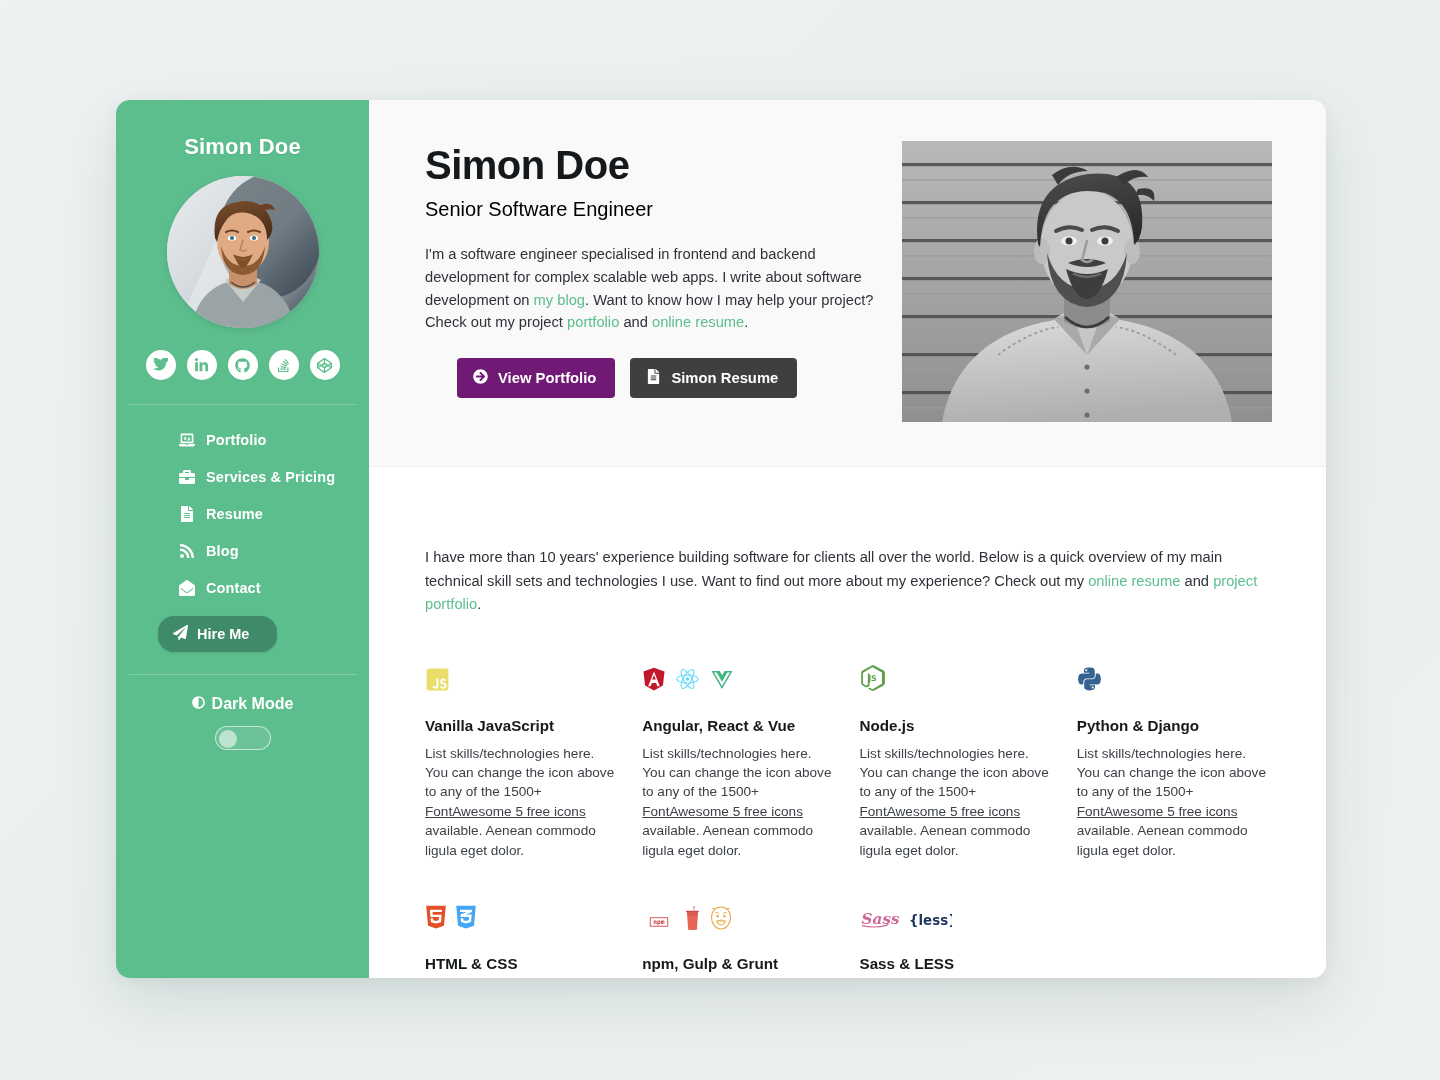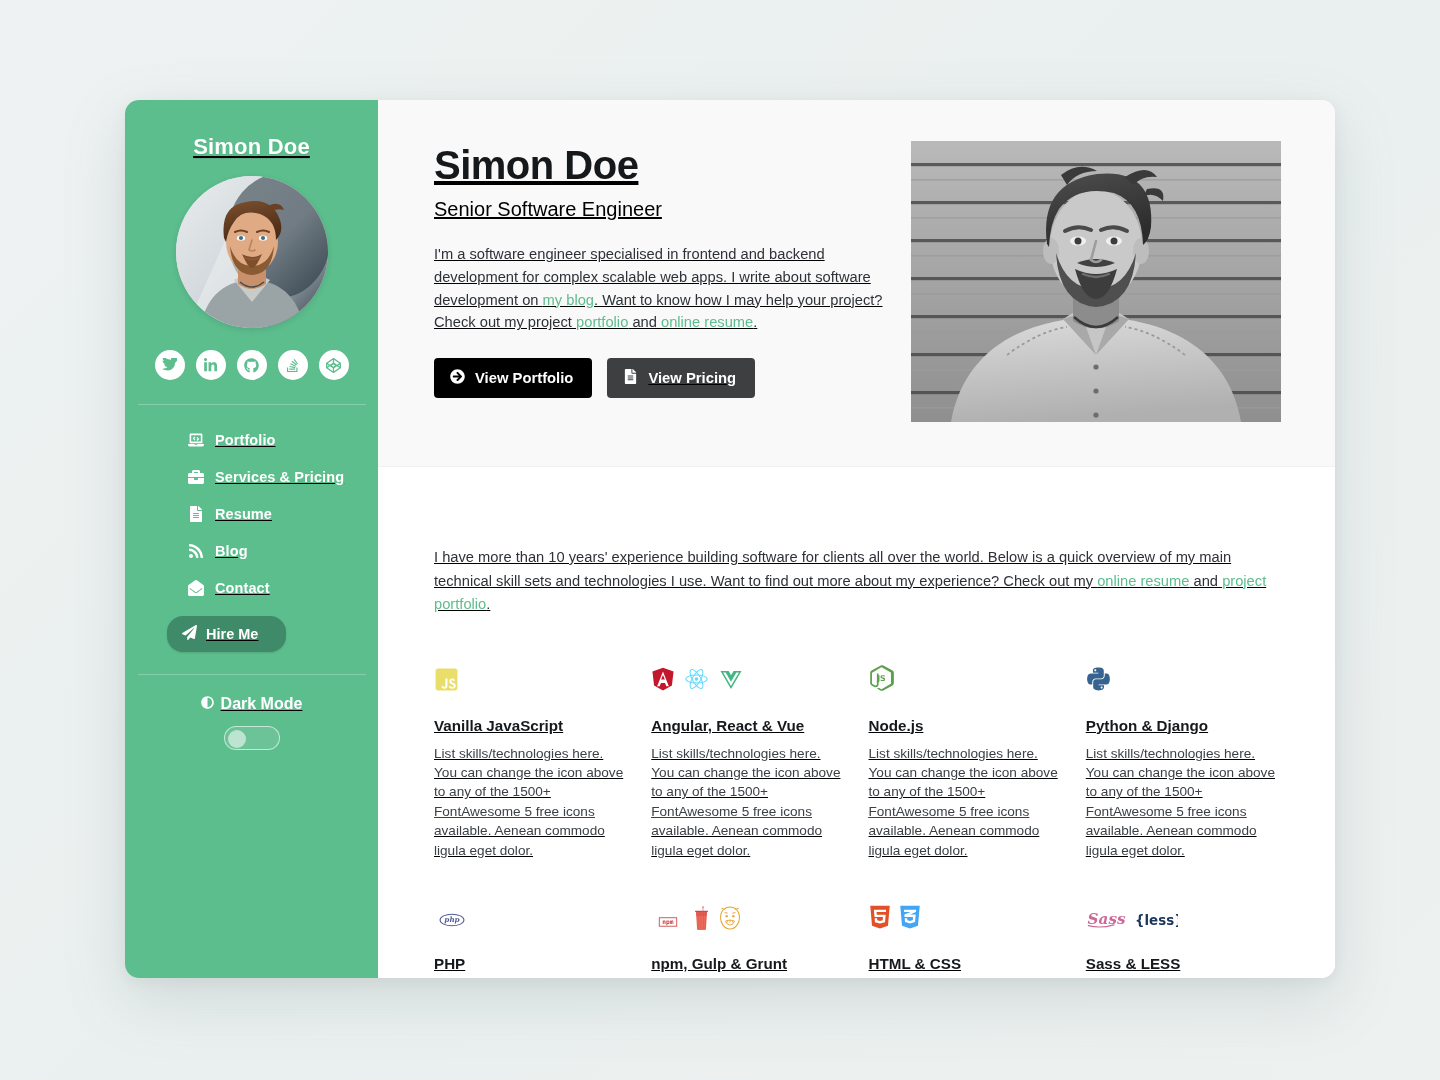--- a/index.html
+++ b/index.html
@@ -11,28 +11,27 @@
   }
   #stage {
     position: relative;
     width: 1440px; height: 1080px;
     background: linear-gradient(135deg, #eef2f2 0%, #eaf0ef 50%, #edf1f0 100%);
   }
 
   
   #card {
     position: absolute;
-    left: 125px; top: 100px;
+    left: 116px; top: 100px;
     width: 1210px; height: 878px;
     background: #ffffff;
     border-radius: 14px;
     overflow: hidden;
     display: flex;
     box-shadow: 0 22px 60px rgba(120,140,140,.22), 0 4px 14px rgba(120,140,140,.10);
-    text-decoration: underline;
   }
 
   
   #sidebar {
     width: 253px;
     flex: 0 0 253px;
     background: #5cbd8d;
     color: #fff;
     padding: 26px 18px 0 18px;
     display: flex;
@@ -147,21 +146,21 @@
   .lnk { color: #5cbd8d; cursor: pointer; }
   .hero-btns { margin-top: 24px; display: flex; gap: 15px; }
   .btn {
     border: none; border-radius: 4px;
     font-family: inherit; font-size: 14.8px; font-weight: bold;
     color: #fff; cursor: pointer;
     padding: 11px 19px 11px 16px;
     display: inline-flex; align-items: center; gap: 10px;
   }
   .btn svg { width: 15px; height: 15px; fill: #fff; }
-  .btn-green { background: #000000; }
+  .btn-green { background: #701a75; margin-left: 32px; }
   .btn-dark { background: #3d3f41; }
 
   .hero-photo {
     flex: 0 0 370px; height: 281px;
     background: #9a9a9a; overflow: hidden;
     align-self: flex-start;
   }
   .hero-photo svg { display: block; width: 100%; height: 100%; }
 
   
@@ -366,21 +365,21 @@
                   </svg>
               </span>
               <span>View Portfolio</span>
             </button>
             <button class="btn btn-dark">
               <span>
                 <svg viewBox="0 0 384 512">
                     <path d="M224 136V0H24C10.7 0 0 10.7 0 24v464c0 13.3 10.7 24 24 24h336c13.3 0 24-10.7 24-24V160H248c-13.2 0-24-10.8-24-24zm64 236c0 6.6-5.4 12-12 12H108c-6.6 0-12-5.4-12-12v-8c0-6.6 5.4-12 12-12h168c6.6 0 12 5.4 12 12v8zm0-64c0 6.6-5.4 12-12 12H108c-6.6 0-12-5.4-12-12v-8c0-6.6 5.4-12 12-12h168c6.6 0 12 5.4 12 12v8zm0-72v8c0 6.6-5.4 12-12 12H108c-6.6 0-12-5.4-12-12v-8c0-6.6 5.4-12 12-12h168c6.6 0 12 5.4 12 12zm96-114.1v6.1H256V0h6.1c6.4 0 12.5 2.5 17 7l97.9 98c4.5 4.5 7 10.6 7 16.9z"></path>
                   </svg>
               </span>
-              <span>View Pricing</span>
+              <span>Simon Resume</span>
             </button>
           </div>
         </div>
 
         <div class="hero-photo">
           <svg viewBox="0 0 370 281" preserveAspectRatio="xMidYMid slice">
             <defs>
               <linearGradient id="wallg" x1="0" y1="0" x2="0" y2="1">
                 <stop offset="0%" stop-color="#b9b9b9"></stop>
                 <stop offset="100%" stop-color="#8f8f8f"></stop>
@@ -537,30 +536,35 @@
                     <path fill="#36638f" d="M439.8 200.5c-7.7-30.9-22.3-54.2-53.4-54.2h-40.1v47.4c0 36.8-31.2 67.8-66.8 67.8H172.7c-29.2 0-53.4 25-53.4 54.3v101.8c0 29 25.2 46 53.4 54.3 33.8 9.9 66.3 11.7 106.8 0 26.9-7.8 53.4-23.5 53.4-54.3v-40.7H226.2v-13.6h160.2c31.1 0 42.6-21.7 53.4-54.2 11.2-33.5 10.7-65.7 0-108.6zM286.2 404c11.1 0 20.1 9.1 20.1 20.3 0 11.3-9 20.4-20.1 20.4-11 0-20.1-9.2-20.1-20.4.1-11.3 9.1-20.3 20.1-20.3zM167.8 248.1h106.8c29.7 0 53.4-24.5 53.4-54.3V91.9c0-29-24.4-50.7-53.4-55.6-35.8-5.9-74.7-5.6-106.8.1-45.2 8-53.4 24.7-53.4 55.6v40.7h106.9v13.6h-147c-31.1 0-58.3 18.7-66.8 54.2-9.8 40.7-10.2 66.1 0 108.6 7.6 31.6 25.7 54.2 56.8 54.2H101v-48.8c0-35.3 30.5-66.4 66.8-66.4zm-6.7-142.6c-11.1 0-20.1-9.1-20.1-20.3.1-11.3 9-20.4 20.1-20.4 11 0 20.1 9.2 20.1 20.4s-9 20.3-20.1 20.3z"></path>
                   </svg>
               </span>
             </div>
             <div class="skill-title">Python &amp; Django</div>
             <p class="skill-body">
               <span>List skills/technologies here. You can change the icon above to any of the 1500+ </span><a class="ulnk">FontAwesome 5 free icons</a><span> available. Aenean commodo ligula eget dolor.</span>
             </p>
           </div>
 
+
           <div class="skill">
             <div class="skill-icons">
               <span>
-                <svg width="36" height="20" viewBox="0 0 640 512">
-                    <ellipse cx="320" cy="256" rx="306" ry="150" fill="none" stroke="#4f5b93" stroke-width="26"></ellipse>
-                    <text x="320" y="306" font-family="DejaVu Serif, serif" font-style="italic" font-size="185" font-weight="bold" fill="#4f5b93" text-anchor="middle">php</text>
+                <svg width="22" height="26" viewBox="0 0 384 512">
+                    <path fill="#e34f26" d="M0 32l34.9 395.8L191.5 480l157.6-52.2L384 32H0zm308.2 127.9H124.4l4.1 49.4h175.6l-13.6 148.4-97.9 27v.3h-1.1l-98.7-27.3-6-75.8h47.7L138 320l53.5 14.5 53.7-14.5 5.3-64.7H84.3L71.5 112.2h241.1l-4.4 47.7z"></path>
+                  </svg>
+              </span>
+              <span>
+                <svg width="22" height="26" viewBox="0 0 384 512">
+                    <path fill="#42a5f5" d="M0 32l34.9 395.8L191.5 480l157.6-52.2L384 32H0zm313.1 80l-4.8 47.3L193 208.6l-.3.1h111.5l-12.8 146.6-98.2 28.7-98.8-29.2-6.4-73.9h48.9l3.2 38.3 52.6 13.3 54.7-15.4 3.7-61.6-166.3-.5v-.1l-.2.1-3.6-46.3L193.1 162l6.5-2.7H76.7L70.9 112h242.2z"></path>
                   </svg>
               </span>
             </div>
-            <div class="skill-title">PHP</div>
+            <div class="skill-title">HTML &amp; CSS</div>
 
           </div>
 
           <div class="skill">
             <div class="skill-icons">
               <span>
                 <svg width="34" height="16" viewBox="0 0 576 512">
                     <rect x="8" y="120" width="560" height="270" fill="none" stroke="#cb3837" stroke-width="26"></rect>
                     <text x="288" y="330" font-family="DejaVu Sans Mono, monospace" font-size="200" font-weight="bold" fill="#cb3837" text-anchor="middle">npm</text>
                   </svg>
@@ -594,37 +598,20 @@
                   </svg>
               </span>
             </div>
             <div class="skill-title">npm, Gulp &amp; Grunt</div>
 
           </div>
 
           <div class="skill">
             <div class="skill-icons">
               <span>
-                <svg width="22" height="26" viewBox="0 0 384 512">
-                    <path fill="#e34f26" d="M0 32l34.9 395.8L191.5 480l157.6-52.2L384 32H0zm308.2 127.9H124.4l4.1 49.4h175.6l-13.6 148.4-97.9 27v.3h-1.1l-98.7-27.3-6-75.8h47.7L138 320l53.5 14.5 53.7-14.5 5.3-64.7H84.3L71.5 112.2h241.1l-4.4 47.7z"></path>
-                  </svg>
-              </span>
-              <span>
-                <svg width="22" height="26" viewBox="0 0 384 512">
-                    <path fill="#42a5f5" d="M0 32l34.9 395.8L191.5 480l157.6-52.2L384 32H0zm313.1 80l-4.8 47.3L193 208.6l-.3.1h111.5l-12.8 146.6-98.2 28.7-98.8-29.2-6.4-73.9h48.9l3.2 38.3 52.6 13.3 54.7-15.4 3.7-61.6-166.3-.5v-.1l-.2.1-3.6-46.3L193.1 162l6.5-2.7H76.7L70.9 112h242.2z"></path>
-                  </svg>
-              </span>
-            </div>
-            <div class="skill-title">HTML &amp; CSS</div>
-
-          </div>
-
-          <div class="skill">
-            <div class="skill-icons">
-              <span>
                 <svg width="40" height="22" viewBox="0 0 200 110">
                     <text x="8" y="80" font-family="DejaVu Serif, serif" font-style="italic" font-size="76" font-weight="bold" fill="#cd6799">Sass</text>
                     <path d="M12 88 Q70 104 140 84" stroke="#cd6799" stroke-width="6" fill="none" stroke-linecap="round"></path>
                   </svg>
               </span>
               <span>
                 <svg width="44" height="20" viewBox="0 0 190 80">
                     <text x="4" y="60" font-family="DejaVu Sans, sans-serif" font-size="58" font-weight="bold" fill="#1d365d">{less}</text>
                   </svg>
               </span>

